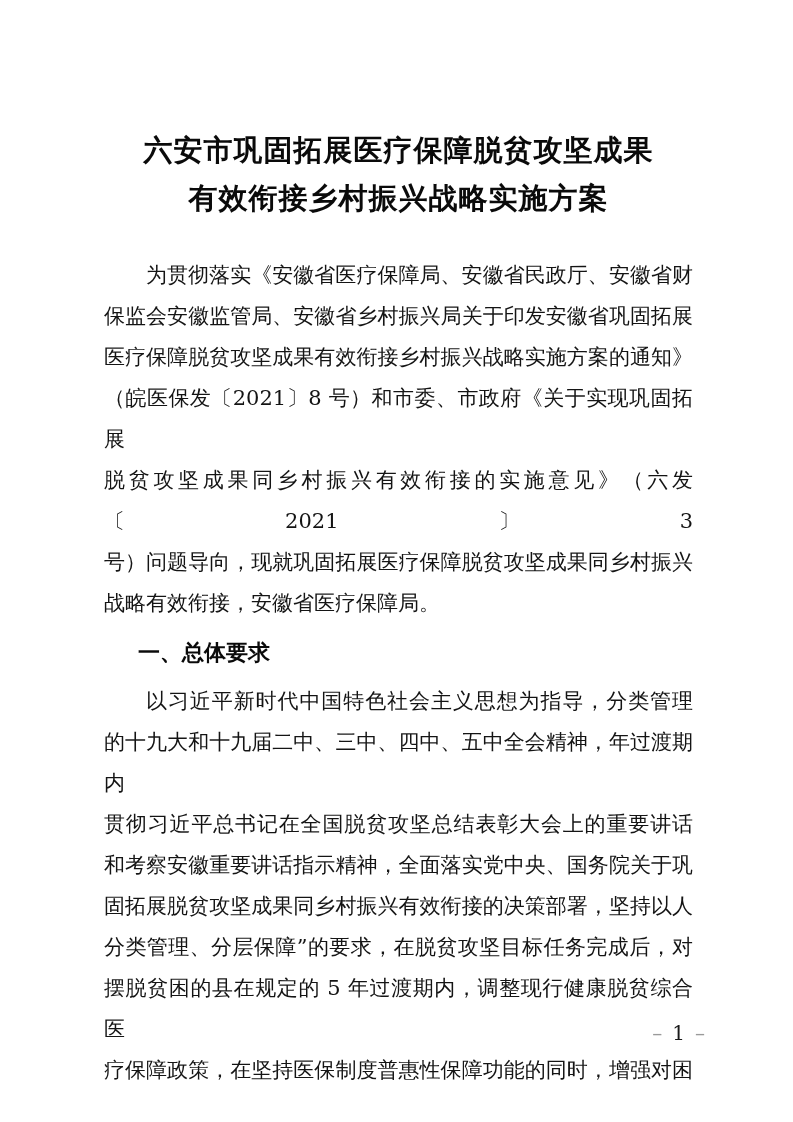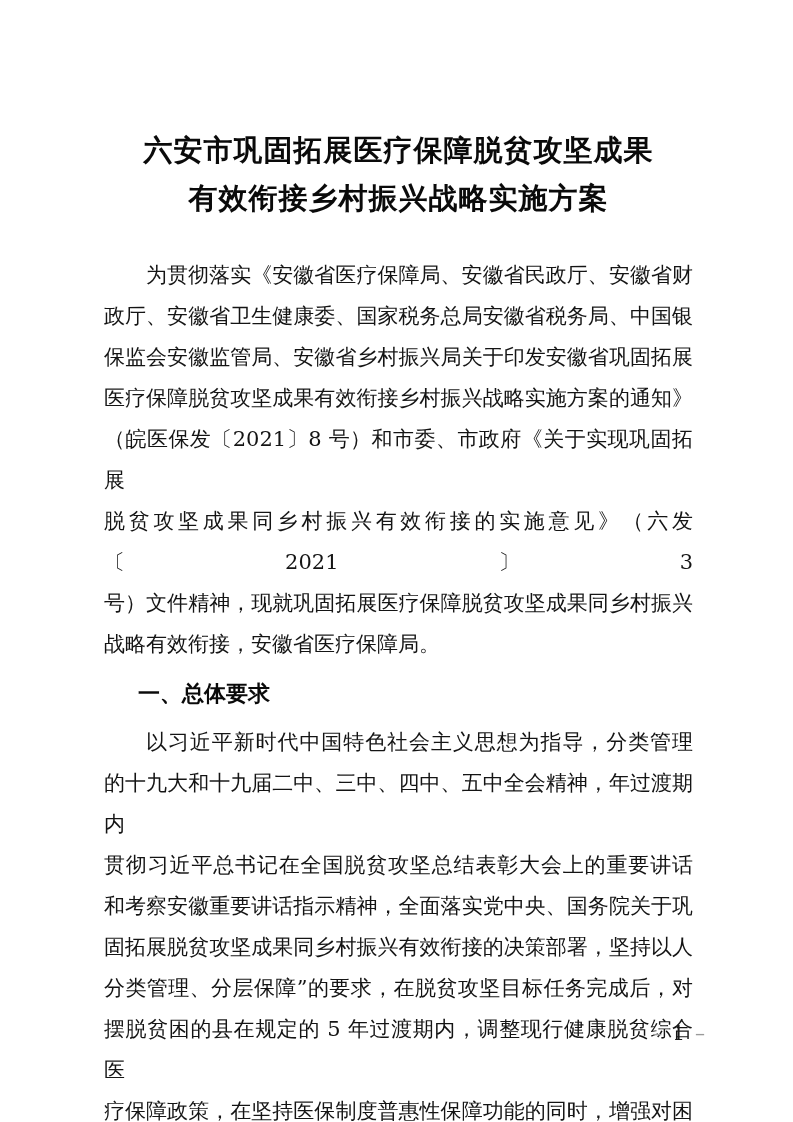--- a/index.html
+++ b/index.html
@@ -67,26 +67,25 @@
 <div class="page">
   <div class="content">
 
     <h1 class="doc-title">
       <span class="title-line">六安市巩固拓展医疗保障脱贫攻坚成果</span>
       <span class="title-line">有效衔接乡村振兴战略实施方案</span>
     </h1>
 
     <div class="paragraph para-opening">
       <div class="line first">为贯彻落实《安徽省医疗保障局、安徽省民政厅、安徽省财</div>
-      <div class="line">政厅、安徽省卫生健康委、国家税务总局安徽省税务局、中国银</div>
       <div class="line">保监会安徽监管局、安徽省乡村振兴局关于印发安徽省巩固拓展</div>
       <div class="line">医疗保障脱贫攻坚成果有效衔接乡村振兴战略实施方案的通知》</div>
       <div class="line">（皖医保发〔2021〕8 号）和市委、市政府《关于实现巩固拓展</div>
       <div class="line">脱贫攻坚成果同乡村振兴有效衔接的实施意见》（六发〔2021〕3</div>
-      <div class="line">号）文件精神，现就巩固拓展医疗保障脱贫攻坚成果同乡村振兴</div>
+      <div class="line">号）问题导向，现就巩固拓展医疗保障脱贫攻坚成果同乡村振兴</div>
       <div class="line para-end">战略有效衔接，安徽省医疗保障局。</div>
     </div>
 
     <h2 class="section-heading">一、总体要求</h2>
 
     <div class="paragraph">
       <div class="line first">以习近平新时代中国特色社会主义思想为指导，分类管理</div>
       <div class="line">的十九大和十九届二中、三中、四中、五中全会精神，年过渡期内</div>
       <div class="line">贯彻习近平总书记在全国脱贫攻坚总结表彰大会上的重要讲话</div>
       <div class="line">和考察安徽重要讲话指示精神，全面落实党中央、国务院关于巩</div>

